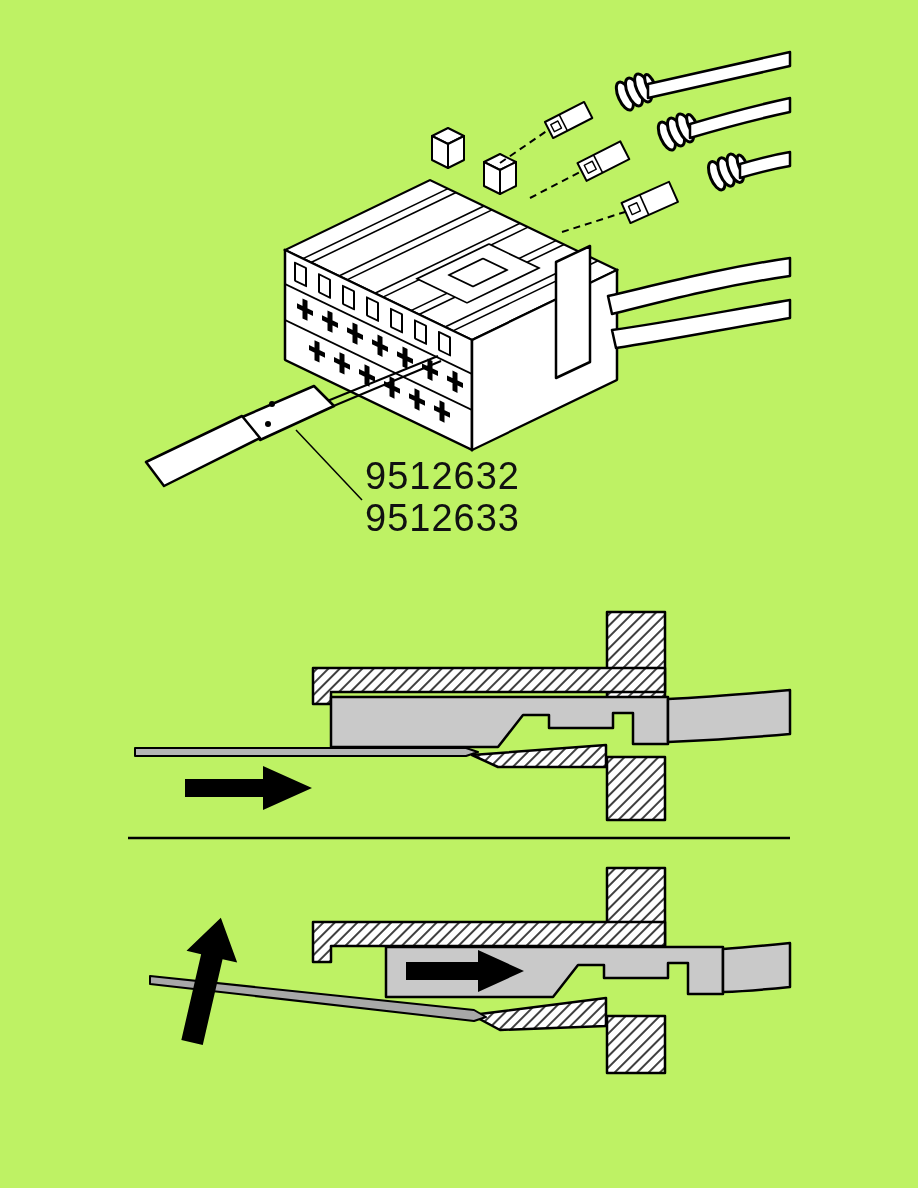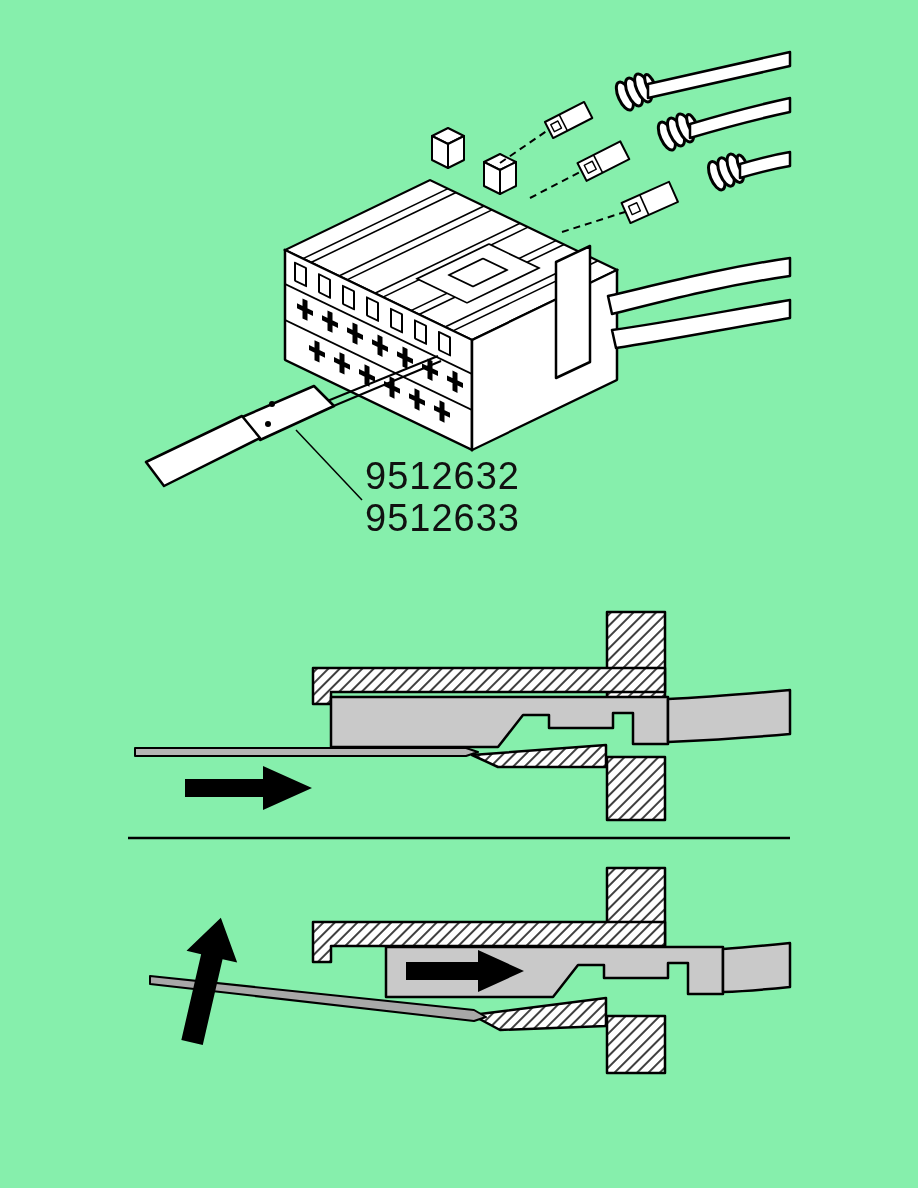--- a/index.html
+++ b/index.html
@@ -7,21 +7,21 @@
     padding: 0;
     background: #ffffff;
     width: 918px;
     height: 1188px;
     font-family: "Liberation Sans", sans-serif;
   }
   .page {
     position: relative;
     width: 918px;
     height: 1188px;
-    background: #86efac;
+    background: #bef264;
     overflow: hidden;
   }
   svg { display: block; }
   .part-number {
     font-family: "Liberation Sans", sans-serif;
     font-size: 38px;
     fill: #111111;
     letter-spacing: 1px;
   }
 </style>

